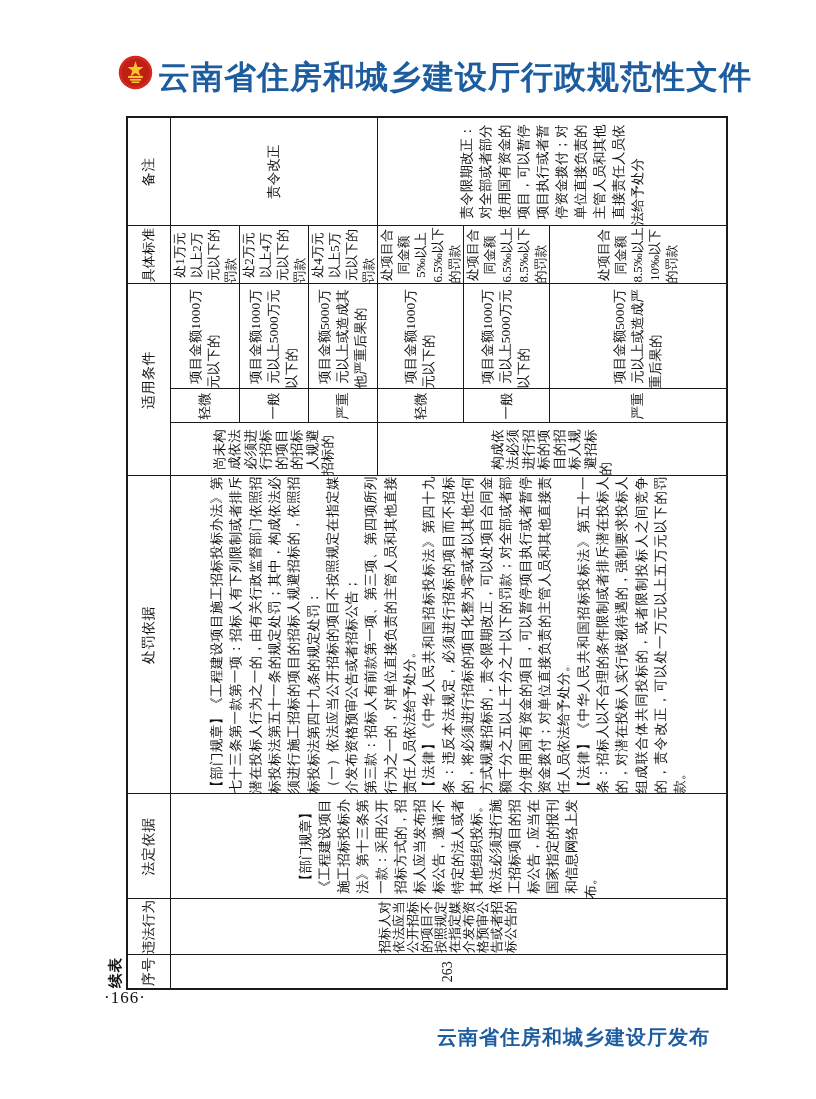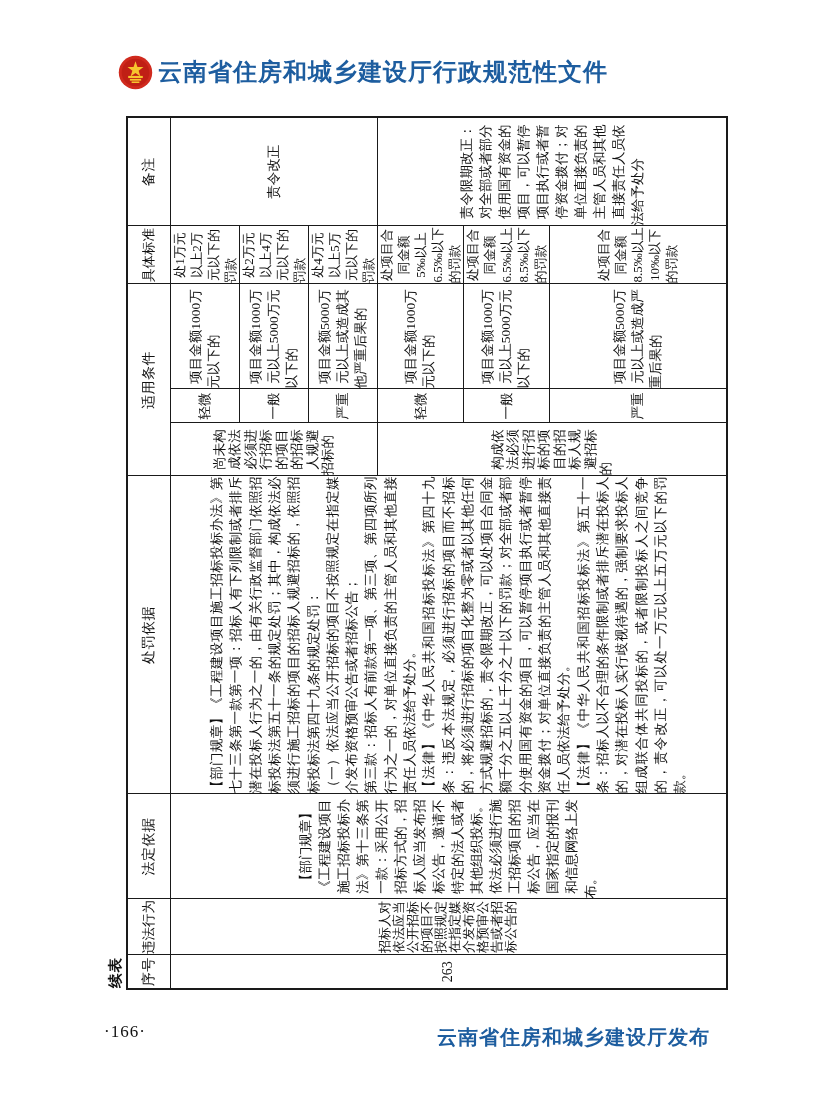--- a/index.html
+++ b/index.html
@@ -5,21 +5,21 @@
   html,body{margin:0;padding:0;background:#e8e8e8;}
   .page{
     position:relative; width:816px; height:1099px; background:#ffffff;
     margin:0 auto; overflow:hidden;
     font-family:"Liberation Serif","DejaVu Serif",serif; color:#111;
   }
   
   .hdr-emblem{position:absolute; left:118px; top:55px; width:35px; height:35px;}
   .hdr-title{
     position:absolute; left:158px; top:56px; width:600px;
-    font-size:24px; font-weight:bold; color:#1d5d9f; letter-spacing:1px;
+    font-size:32px; font-weight:bold; color:#1d5d9f; letter-spacing:1px;
     font-family:"Liberation Serif","DejaVu Serif",serif;
   }
   
   .rot-wrap{position:absolute; left:105px; top:118px; width:605px; height:872px;}
   .rot-inner{
     position:absolute; left:0; top:872px; width:872px; height:605px;
     transform-origin:0 0; transform:rotate(-90deg);
   }
   .cont-label{
     height:21px; font-size:14.5px; font-weight:bold; letter-spacing:1px;
@@ -40,21 +40,21 @@
   td.basis{font-size:13.5px; line-height:19px; text-align:justify; text-align-last:left; padding:2px 10px;}
   td.penalty{font-size:13.5px; line-height:19.3px; vertical-align:top; padding:5px 8px 0 8px;}
   td.penalty p{margin:0; text-align:justify; text-align-last:left;}
   td.group{font-size:13.5px; line-height:15.5px; text-align:justify; text-align-last:left; padding:2px 4px;}
   td.sev{font-size:13.5px; line-height:17px; padding:2px 6px;}
   td.cond{font-size:13.5px; line-height:18px; text-align:justify; text-align-last:left; padding:2px 6px;}
   td.std{font-size:13px; line-height:17px; text-align:justify; text-align-last:left; padding:2px 4px;}
   td.remark1{font-size:13.5px;}
   td.remark2{font-size:13.5px; line-height:19px; text-align:justify; text-align-last:left; padding:2px 7px;}
   
-  .ftr-page{position:absolute; left:104px; top:1022px; font-size:17px; letter-spacing:1px;}
+  .ftr-page{position:absolute; left:104px; top:988px; font-size:17px; letter-spacing:1px;}
   .ftr-pub{
     position:absolute; right:106px; top:1024px; font-size:20px; font-weight:bold;
     color:#1d5d9f; letter-spacing:1px;
   }
 </style>
 </head>
 <body>
 
 <div class="page">
 

